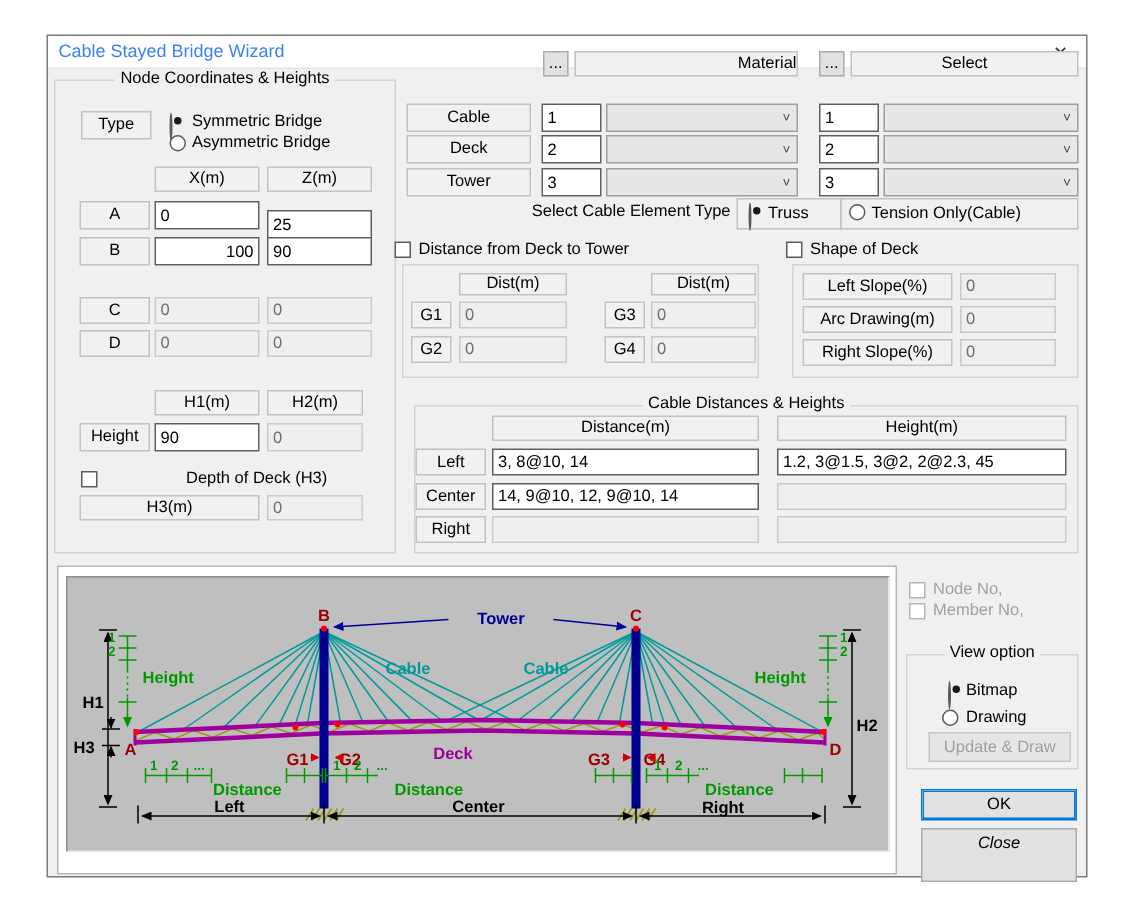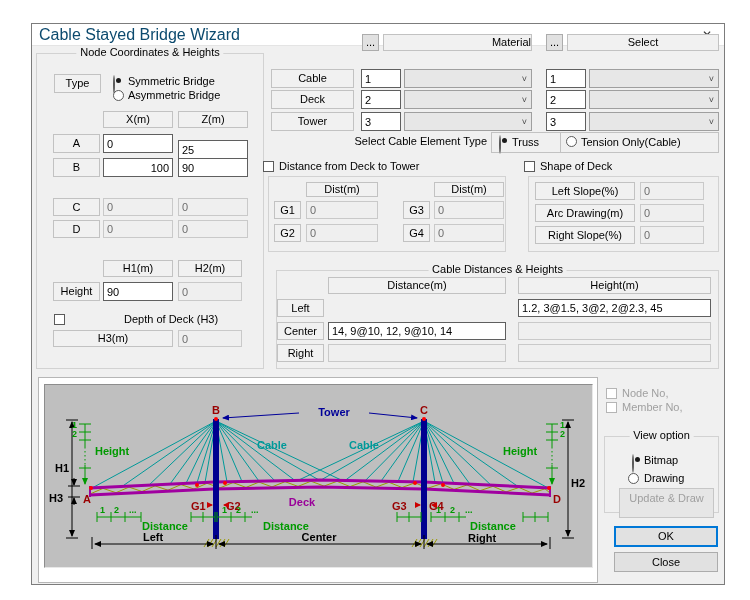--- a/index.html
+++ b/index.html
@@ -1,21 +1,21 @@
 <!DOCTYPE html>
 <html><head>
 <meta charset="utf-8">
 <style>
   html,body{margin:0;padding:0;background:#fff;font-family:"Liberation Sans",sans-serif;}
   .screen{position:relative;width:750px;height:600px;background:#ffffff;overflow:hidden;}
   .dialog{position:absolute;left:31px;top:23px;width:694px;height:562px;background:#f0f0f0;
           border:1px solid #7c7c7c;box-sizing:border-box;}
   .titlebar{position:absolute;left:0;top:0;width:100%;height:22px;background:#ffffff;
             border-bottom:1px solid #e4e4e4;box-sizing:border-box;}
-  .title{position:absolute;left:7px;top:0;line-height:21px;font-size:16px;color:#0c4a6e;text-align:right;}
+  .title{position:absolute;left:7px;top:0;line-height:21px;font-size:12px;color:#3b82f6;text-align:right;}
   .closex{position:absolute;right:8px;top:2px;width:18px;height:18px;line-height:18px;
           text-align:center;font-size:12px;color:#333;cursor:pointer;}
   .abs{position:absolute;box-sizing:border-box;}
   .grp{border:1px solid #d2d2d2;}
   .gcap{position:absolute;top:-8px;background:#f0f0f0;padding:0 4px;font-size:11px;
         color:#000;white-space:nowrap;}
   .gcap.ctr{left:50%;transform:translateX(-50%);}
   .hdr{background:#f1f1f1;border:1px solid #c2c2c2;font-size:11px;color:#000;
        text-align:center;line-height:15px;}
   .inp{background:#ffffff;border:1px solid #5f5f5f;font-size:11px;color:#000;
@@ -168,20 +168,21 @@
   <input class="abs inp ro" style="left: 608px; top: 202px; width: 64px; height: 18px;" value="0">
 
   
   <div class="abs grp" style="left:244px;top:246px;width:443px;height:99px;">
     <span class="gcap ctr">Cable Distances &amp; Heights</span>
   </div>
   <div class="abs hdr" style="left:296px;top:253px;width:178px;height:17px;">Distance(m)</div>
   <div class="abs hdr" style="left:486px;top:253px;width:193px;height:17px;">Height(m)</div>
 
   <div class="abs hdr" style="left:245px;top:275px;width:47px;height:18px;line-height:16px;">Left</div>
+  <input class="abs inp" style="left: 296px; top: 275px; width: 178px; height: 18px;" value="3, 8@10, 14">
   <input class="abs inp" style="left: 486px; top: 275px; width: 193px; height: 18px;" value="1.2, 3@1.5, 3@2, 2@2.3, 45">
 
   <div class="abs hdr" style="left:245px;top:298px;width:47px;height:18px;line-height:16px;">Center</div>
   <input class="abs inp" style="left: 296px; top: 298px; width: 178px; height: 18px;" value="14, 9@10, 12, 9@10, 14">
   <input class="abs inp ro" style="left: 486px; top: 298px; width: 193px; height: 18px;">
 
   <div class="abs hdr" style="left:245px;top:320px;width:47px;height:18px;line-height:16px;">Right</div>
   <input class="abs inp ro" style="left: 296px; top: 320px; width: 178px; height: 18px;">
   <input class="abs inp ro" style="left: 486px; top: 320px; width: 193px; height: 18px;">
 
@@ -410,19 +411,19 @@
   <span class="abs cbx dis" style="left:574px;top:378px;"></span>
   <span class="abs lab dis" style="left:590px;top:377px;">Member No,</span>
 
   <div class="abs grp" style="left:572px;top:412px;width:115px;height:77px;">
     <span class="gcap ctr">View option</span>
   </div>
   <span class="abs rad sel" style="left:596px;top:431px;"></span>
   <span class="abs lab" style="left:612px;top:430px;">Bitmap</span>
   <span class="abs rad" style="left:596px;top:449px;"></span>
   <span class="abs lab" style="left:612px;top:448px;">Drawing</span>
-  <div class="abs btn dis" style="left:587px;top:464px;width:95px;height:30px;line-height:18px;">Update &amp; Draw</div>
+  <div class="abs btn dis" style="left:587px;top:464px;width:95px;height:20px;line-height:18px;">Update &amp; Draw</div>
 
   <div class="abs btn def" style="left:582px;top:502px;width:104px;height:21px;line-height:19px;">OK</div>
-  <div class="abs btn" style="left:582px;top:528px;width:104px;height:20px;line-height:18px;">Close</div>
+  <div class="abs btn" style="left:582px;top:528px;width:104px;height:36px;line-height:18px;font-style:italic;">Close</div>
 
 </div>
 </div>
 
 </body></html>

